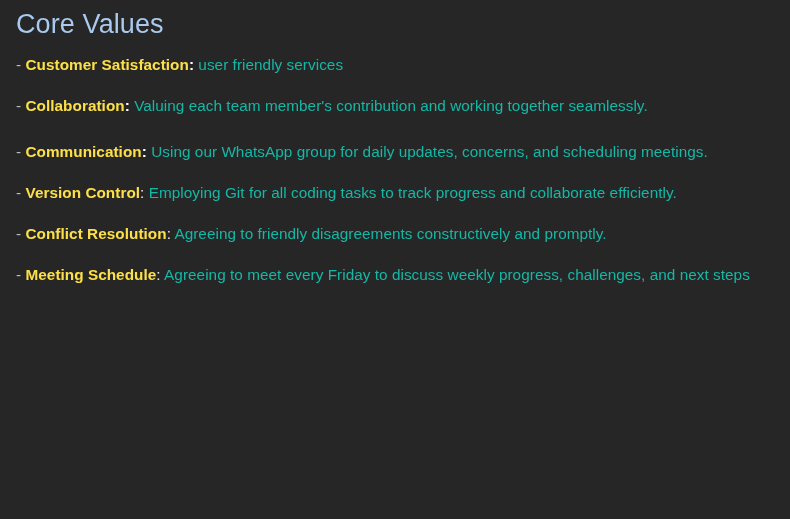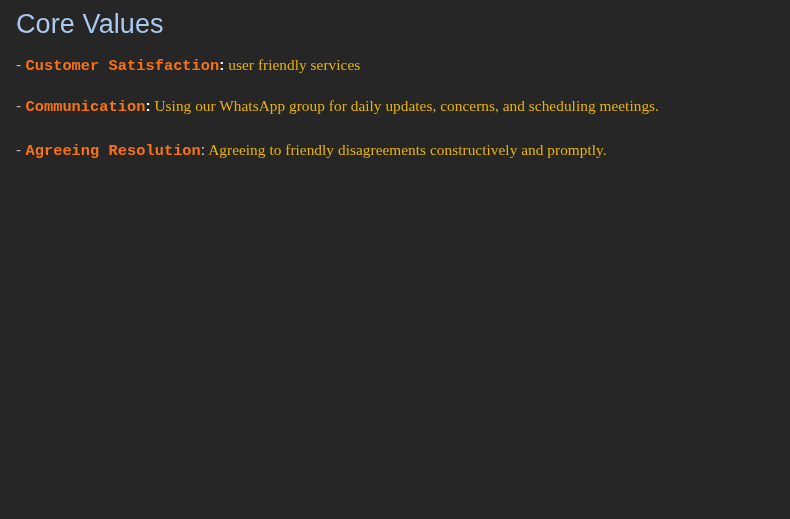--- a/index.html
+++ b/index.html
@@ -41,69 +41,76 @@
     font-size: 15.3px;
     line-height: 1.52;
     margin: 0;
     padding: 0;
     letter-spacing: 0.05px;
   }
   .entry-core-first {
     margin-top: 14px;
   }
   .entry-norms-first {
-    margin-top: 4px;
+    margin-top: 10px;
   }
   .entry + .entry {
     margin-top: 18px;
   }
   .dash {
     color: #bcbcbc;
   }
   .term {
     font-weight: bold;
-    color: #f97316;
-    font-family: Liberation Mono, monospace;
+    color: #fde047;
   }
   .sep-bold {
     font-weight: bold;
     color: #ffffff;
   }
   .sep-plain {
     font-weight: normal;
     color: #e9e9e9;
   }
   .desc {
-    color: #eab308;
-    font-family: Liberation Serif, serif;
+    color: #14b8a6;
   }
   .spacer-between-sections {
     height: 12px;
   }
 </style>
 </head>
 <body>
 
 <div class="page">
 
   <h1 class="section-heading heading-core">Core Values</h1>
 
   <p class="entry entry-core-first">
     <span class="dash">-</span><span> </span><span class="term">Customer Satisfaction</span><span class="sep-bold">:</span><span class="desc"> user friendly services</span>
   </p>
 
 
 
+  <p class="entry">
+    <span class="dash">-</span><span> </span><span class="term">Collaboration</span><span class="sep-bold">:</span><span class="desc"> Valuing each team member's contribution and working together seamlessly.</span>
+  </p>
 
   <div class="spacer-between-sections"></div>
 
 
   <p class="entry entry-norms-first">
     <span class="dash">-</span><span> </span><span class="term">Communication</span><span class="sep-bold">:</span><span class="desc"> Using our WhatsApp group for daily updates, concerns, and scheduling meetings.</span>
   </p>
 
+  <p class="entry">
+    <span class="dash">-</span><span> </span><span class="term">Version Control</span><span class="sep-plain">:</span><span class="desc"> Employing Git for all coding tasks to track progress and collaborate efficiently.</span>
+  </p>
 
   <p class="entry">
-    <span class="dash">-</span><span> </span><span class="term">Agreeing Resolution</span><span class="sep-plain">:</span><span class="desc"> Agreeing to friendly disagreements constructively and promptly.</span>
+    <span class="dash">-</span><span> </span><span class="term">Conflict Resolution</span><span class="sep-plain">:</span><span class="desc"> Agreeing to friendly disagreements constructively and promptly.</span>
   </p>
 
+  <p class="entry">
+    <span class="dash">-</span><span> </span><span class="term">Meeting Schedule</span><span class="sep-plain">:</span><span class="desc"> Agreeing to meet every Friday to discuss weekly progress, challenges, and next steps</span>
+  </p>
 
 </div>
 
 </body></html>

